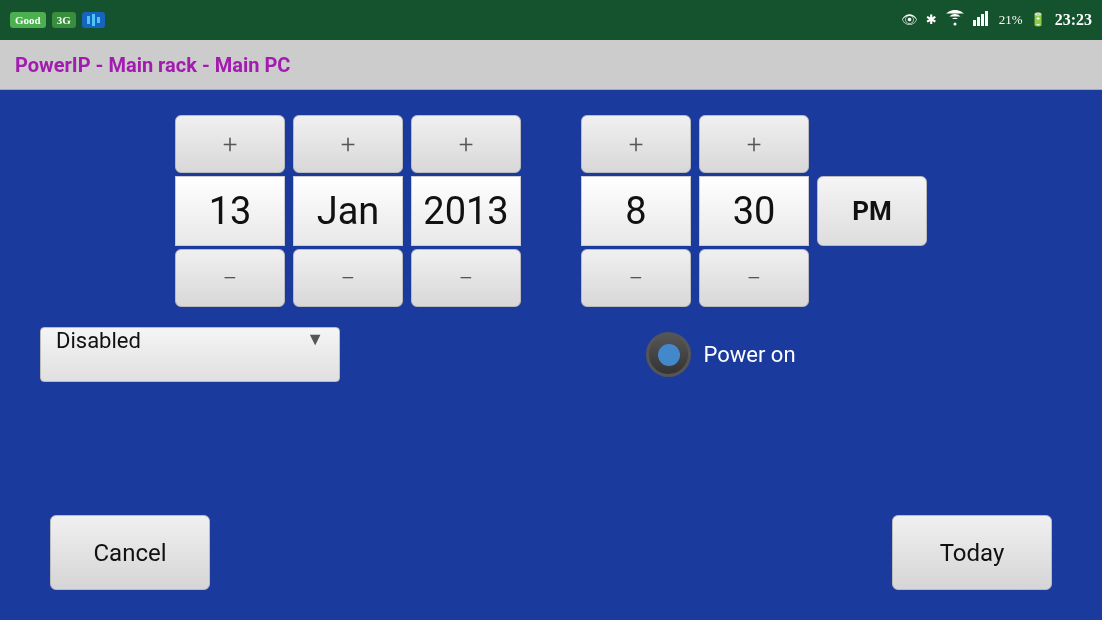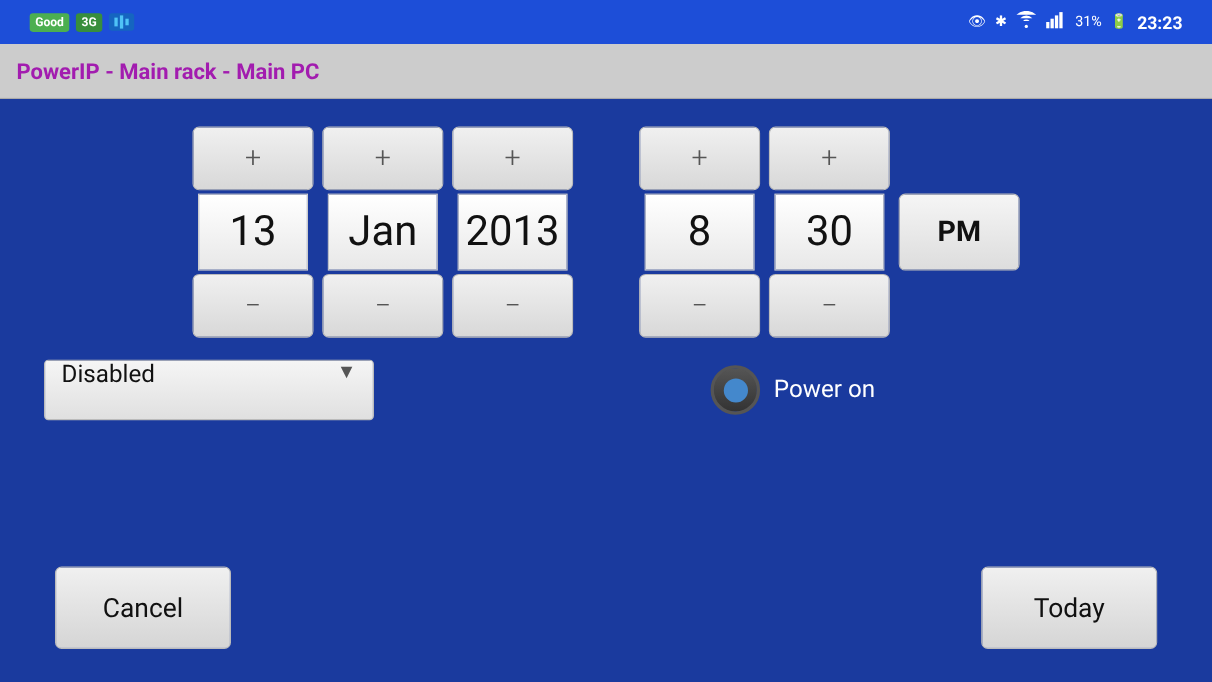--- a/index.html
+++ b/index.html
@@ -9,25 +9,26 @@
       height: 620px;
       overflow: hidden;
       font-family: 'Roboto', Arial, sans-serif;
       background: #0a0a0a;
     }
 
     
     #status-bar {
       width: 100%;
       height: 40px;
-      background: #1d4ed8;
+      background: #14532d;
       display: flex;
       align-items: center;
       justify-content: space-between;
-      padding: 0 27px;
+      padding: 0 10px;
+      font-family: Liberation Serif, serif;
     }
 
     .status-left {
       display: flex;
       align-items: center;
       gap: 6px;
     }
 
     .status-badge-good {
       background: #4CAF50;
@@ -137,21 +138,21 @@
       align-items: center;
       justify-content: center;
       cursor: pointer;
       font-size: 26px;
       color: #555;
       font-weight: 300;
       user-select: none;
     }
 
     .spinner-value {
-      width: 100px;
+      width: 110px;
       height: 70px;
       background: linear-gradient(180deg, #ffffff 0%, #e8e8e8 100%);
       border: 1px solid #ccc;
       display: flex;
       align-items: center;
       justify-content: center;
       font-size: 38px;
       font-weight: 400;
       color: #111;
       margin: 3px 0;
@@ -308,21 +309,21 @@
       </svg>
     </span>
     <span>
       <svg width="18" height="16" viewBox="0 0 18 16" fill="white">
         <rect x="0" y="10" width="3" height="6" fill="white"></rect>
         <rect x="4" y="7" width="3" height="9" fill="white"></rect>
         <rect x="8" y="4" width="3" height="12" fill="white"></rect>
         <rect x="12" y="1" width="3" height="15" fill="white"></rect>
       </svg>
     </span>
-    <span>31%</span>
+    <span>21%</span>
     <span>🔋</span>
     <span class="status-time">23:23</span>
   </div>
 </div>
 
 <div id="title-bar">
   <span>PowerIP - Main rack - Main PC</span>
 </div>
 
 <div id="main-content">

